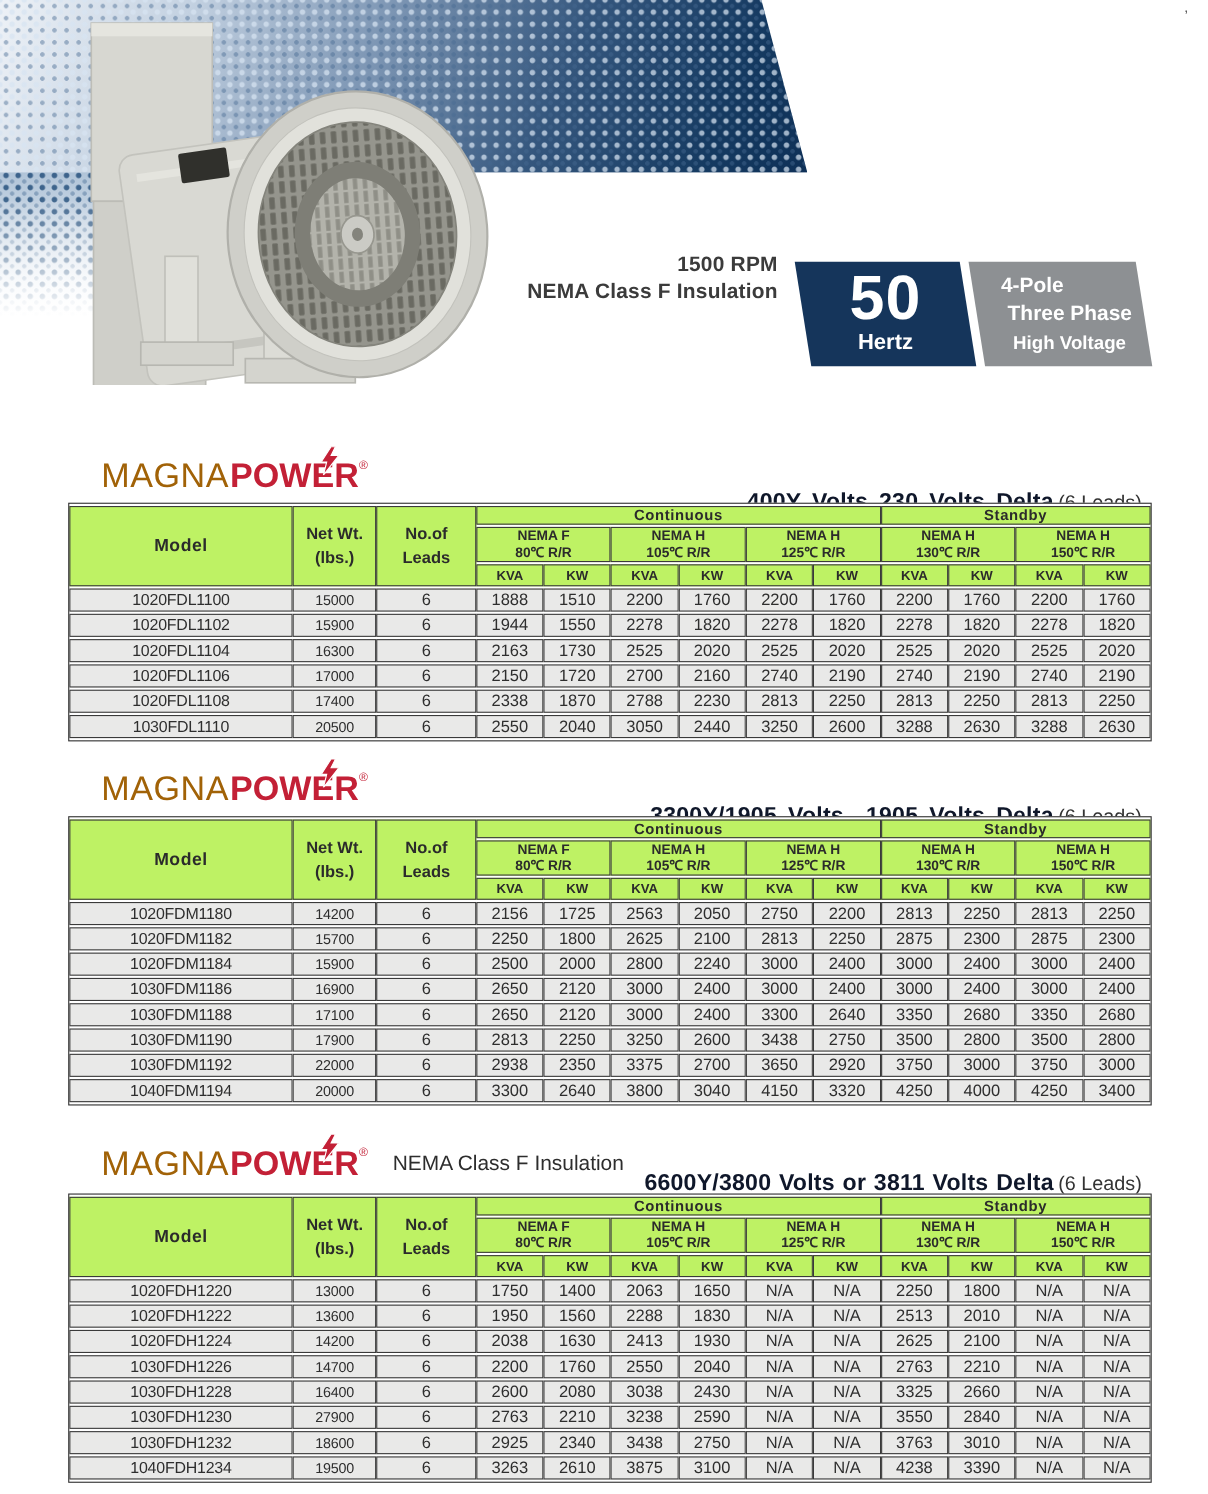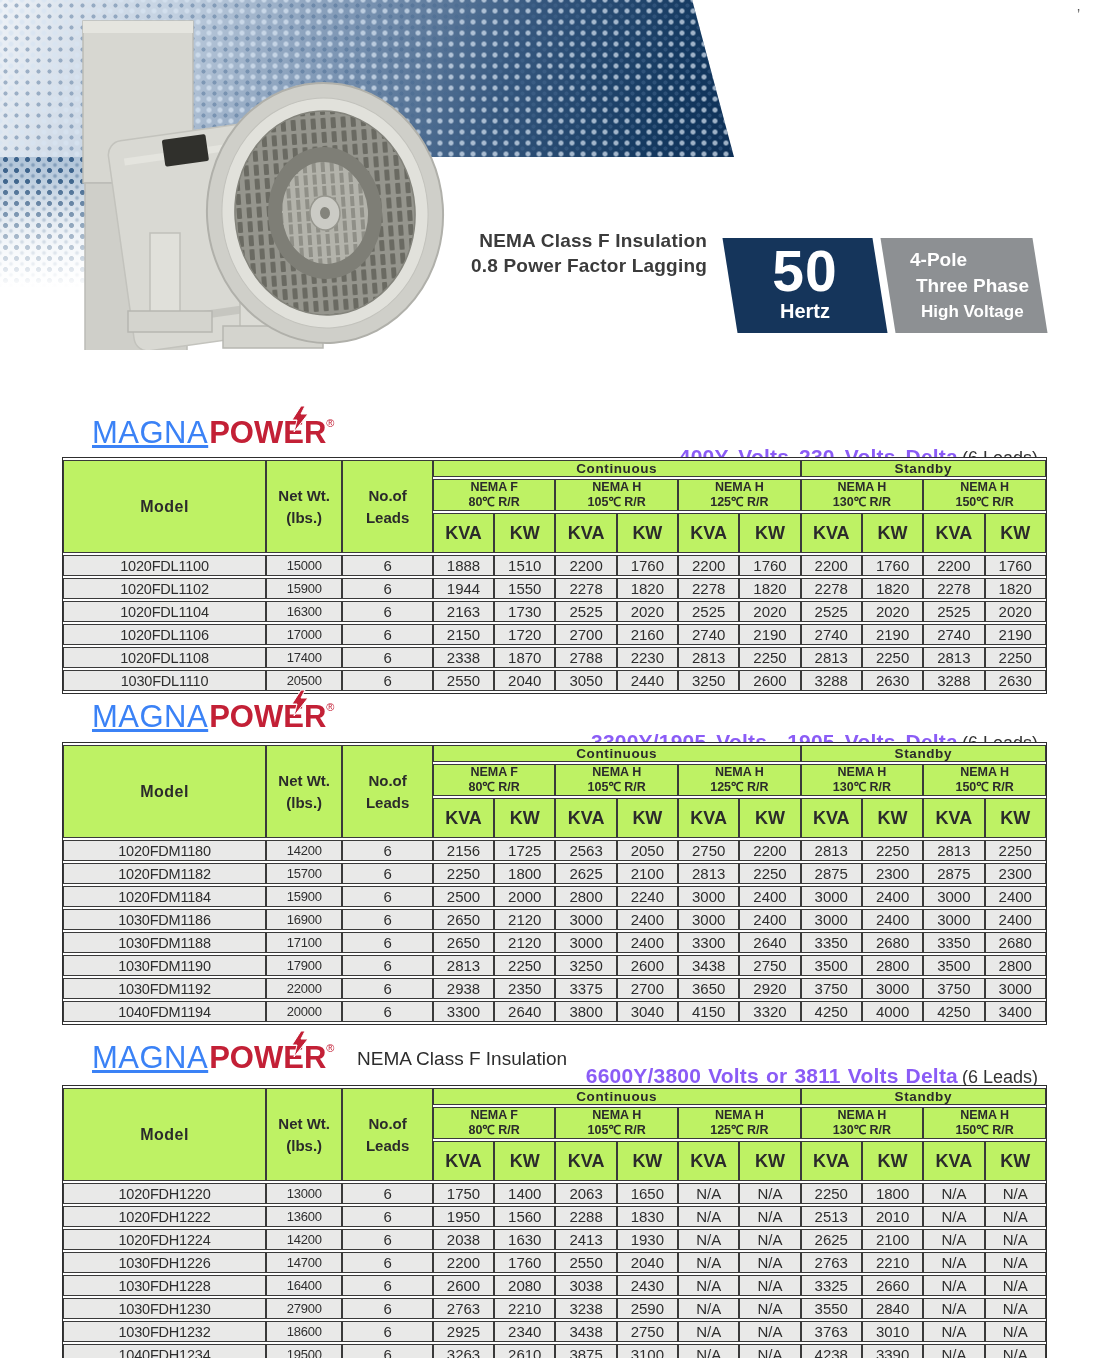--- a/index.html
+++ b/index.html
@@ -48,42 +48,42 @@
   .badge-hz .big { text-align:center; font-size:57px; font-weight:800; line-height:56px; padding-top:5px; letter-spacing:1px; }
   .badge-hz .small { text-align:center; font-size:20px; font-weight:700; margin-top:1px; }
   .badge-pole { left:888px; width:152px; background:#8d9093; }
   .badge-pole .line { font-size:19px; font-weight:700; line-height:26px; padding-left:22px; white-space:nowrap; }
   .badge-pole .l2 { margin-left:6px; }
   .badge-pole .l3 { margin-left:11px; font-size:17px; }
   .badge-pole .badge-inner { padding-top:9px; }
 
   
   .logo { position:absolute; left:92px; white-space:nowrap; z-index:4; }
-  .logo .magna { font-size:31px; font-weight:500; color:#3b82f6; letter-spacing:0.5px;text-decoration:underline; }
+  .logo .magna { font-size:31px; font-weight:500; color:#a16207; letter-spacing:0.5px; }
   .logo .power { font-size:31px; font-weight:800; color:#c32036; letter-spacing:0px; position:relative; margin-left:1px; }
   .logo .reg { font-size:11px; color:#c32036; vertical-align:top; position:relative; top:2px; }
   .logo .bolt { position:absolute; right:18px; top:-9px; }
 
   
   .sec-title { position:absolute; right:60px; z-index:4; white-space:pre; text-align:right; }
-  .sec-title .tb { font-size:21px; font-weight:800; color:#8b5cf6; word-spacing:4px; letter-spacing:0.2px; }
+  .sec-title .tb { font-size:21px; font-weight:800; color:#0f172a; word-spacing:4px; letter-spacing:0.2px; }
   .sec-title .tl { font-size:18px; font-weight:400; color:#333; margin-left:4px; }
   .sec-note { position:absolute; left:357px; z-index:4; font-size:19px; color:#2d2d2d; }
 
   
   table.spec { position:absolute; left:62px; width:985px; table-layout:fixed;
     border-collapse:separate; border-spacing:0 2px; background:#fff; border:1.5px solid #2e2e2e; z-index:4; }
   table.spec th, table.spec td { border:1px solid #3a3a3a; text-align:center; vertical-align:middle; overflow:hidden; }
   table.spec th { background:#bef264; color:#2b2b2b; font-weight:700; }
   table.spec td { background:#e9e9e8; color:#2e2e2e; }
   tr.hr1 th.span-h { height:17px; font-size:13.5px; font-weight:600; letter-spacing:0.6px; }
   th.c-model { font-size:16px; letter-spacing:0.5px; }
   th.c-two { font-size:15px; font-weight:600; line-height:22px; }
   tr.hr2 th { height:24px; font-size:12.5px; line-height:15px; font-weight:700; }
-  tr.hr3 th { height:40px; font-size:18px; font-weight:700; }
+  tr.hr3 th { height:20px; font-size:12px; font-weight:700; }
   td { height:21px; font-size:15px; }
   td.model { font-size:14.5px; color:#3c3c3c; letter-spacing:-0.2px; }
   td.netwt { font-size:13px; letter-spacing:-0.2px; }
 </style>
 </head>
 <body>
 
 <div class="page">
 
   <div class="dot-strip"></div>
@@ -126,22 +126,22 @@
         <ellipse cx="300" cy="208" rx="90" ry="102" fill="url(#slots)" stroke="#84847c" stroke-width="1.5"></ellipse>
         <ellipse cx="300" cy="208" rx="57" ry="66" fill="#7e7e76"></ellipse>
         <ellipse cx="300" cy="208" rx="43" ry="51" fill="url(#slots2)"></ellipse>
         <ellipse cx="300" cy="208" rx="15" ry="17" fill="#cbcbc5" stroke="#97978f" stroke-width="1.5"></ellipse>
         <ellipse cx="300" cy="208" rx="5" ry="6" fill="#84847c"></ellipse>
       </g>
     </svg>
   </div>
 
   <div class="specs">
+    <div>1500 RPM</div>
     <div>NEMA Class F Insulation</div>
-    <div>0.8 Power Factor Lagging</div>
   </div>
 
   <div class="badge badge-hz">
     <div class="badge-inner">
       <div class="big">50</div>
       <div class="small">Hertz</div>
     </div>
   </div>
   <div class="badge badge-pole">
     <div class="badge-inner">

